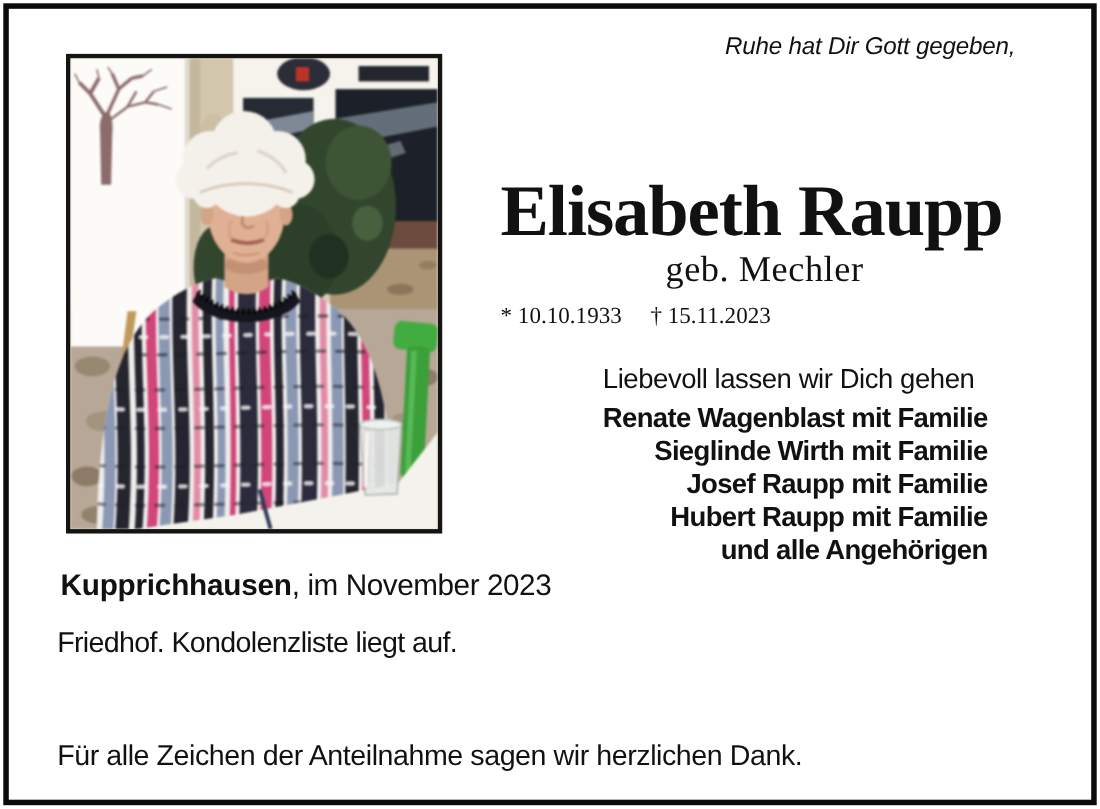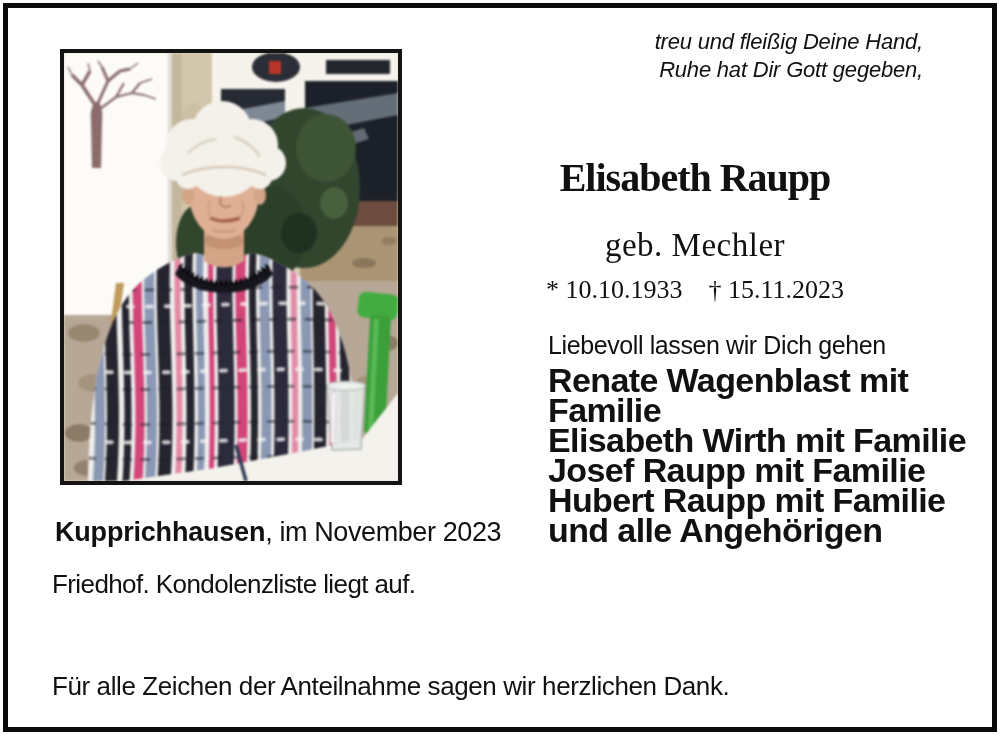--- a/index.html
+++ b/index.html
@@ -10,31 +10,31 @@
                 border:5px solid #0b0b0b;}
 
   
   .photo-frame{position:absolute;left:60px;top:49px;width:334px;height:428px;
                border:4px solid #141414;overflow:hidden;background:#e6ddc9;}
   .photo-frame svg{display:block;width:334px;height:428px;filter:blur(.8px) saturate(.95);}
 
   
   .poem{position:absolute;top:28px;right:77px;text-align:right;
         font-style:italic;font-size:22px;line-height:27.5px;letter-spacing:-0.2px;}
-  .name{position:absolute;top:155px;left:455px;width:480px;margin:0;text-align:center;
-        font-family:"Liberation Serif",serif;font-weight:bold;font-size:40px;
+  .name{position:absolute;top:155px;left:455px;width:480px;margin:0;text-align:left;
+        font-family:"Liberation Serif",serif;font-weight:bold;font-size:66px;
         line-height:1.15;letter-spacing:-1px;}
   .maiden{position:absolute;top:227px;left:455px;width:480px;text-align:center;
           font-family:"Liberation Serif",serif;font-size:33px;letter-spacing:.5px;}
-  .dates{position:absolute;top:275px;left:455px;width:480px;text-align:center;
-         font-family:"Liberation Serif",serif;font-size:26px;}
+  .dates{position:absolute;top:275px;left:455px;width:480px;text-align:left;
+         font-family:"Liberation Serif",serif;font-size:21px;}
   .dates .death{margin-left:26px;}
   .farewell{position:absolute;top:331px;left:548px;font-size:25px;letter-spacing:-0.4px;}
-  .mourners{position:absolute;top:365px;left:548px;font-size:34px;line-height:30px;
-            font-weight:bold;letter-spacing:-0.6px;}
+  .mourners{position:absolute;top:365px;left:548px;font-size:25px;line-height:30px;
+            font-weight:bold;letter-spacing:-0.6px;text-align:right;}
 
   
   .placeline{position:absolute;top:517px;left:55px;font-size:27px;letter-spacing:-0.4px;}
   .placeline b{letter-spacing:-0.2px;}
   .service{position:absolute;top:568px;left:52px;font-size:26px;line-height:32.5px;
            letter-spacing:-0.6px;white-space:nowrap;}
   .thanks{position:absolute;top:671px;left:52px;font-size:26px;letter-spacing:-0.4px;}
 </style>
 </head>
 <body>
@@ -210,36 +210,35 @@
         <path d="M263,334 L301,332 L297,396 L268,397 Z" fill="#e4e8e5" opacity=".92" stroke="#a9b1ad" stroke-width="1.5"></path>
         <ellipse cx="282" cy="333" rx="19" ry="4.5" fill="#eef1ee" stroke="#bfc7c3" stroke-width="1.5"></ellipse>
         <path d="M270,340 L268,390" stroke="#fafbfa" stroke-width="3" opacity=".85"></path>
       </g>
 
       <line x1="172" y1="392" x2="182" y2="428" stroke="#2c3a55" stroke-width="3.5"></line>
     </svg>
   </div>
 
   <div class="poem">
-    <div>treu und fleißig Deine Hand,</div>
     <div>Ruhe hat Dir Gott gegeben,</div>
   </div>
 
   <h1 class="name">Elisabeth Raupp</h1>
   <div class="maiden">geb. Mechler</div>
 
   <div class="dates">
     <span>* 10.10.1933</span><span class="death">† 15.11.2023</span>
   </div>
 
   <div class="farewell">Liebevoll lassen wir Dich gehen</div>
 
   <div class="mourners">
     <div>Renate Wagenblast mit Familie</div>
-    <div>Elisabeth Wirth mit Familie</div>
+    <div>Sieglinde Wirth mit Familie</div>
     <div>Josef Raupp mit Familie</div>
     <div>Hubert Raupp mit Familie</div>
     <div>und alle Angehörigen</div>
   </div>
 
   <div class="placeline">
     <b>Kupprichhausen</b><span>, im November 2023</span>
   </div>
 
   <div class="service">

